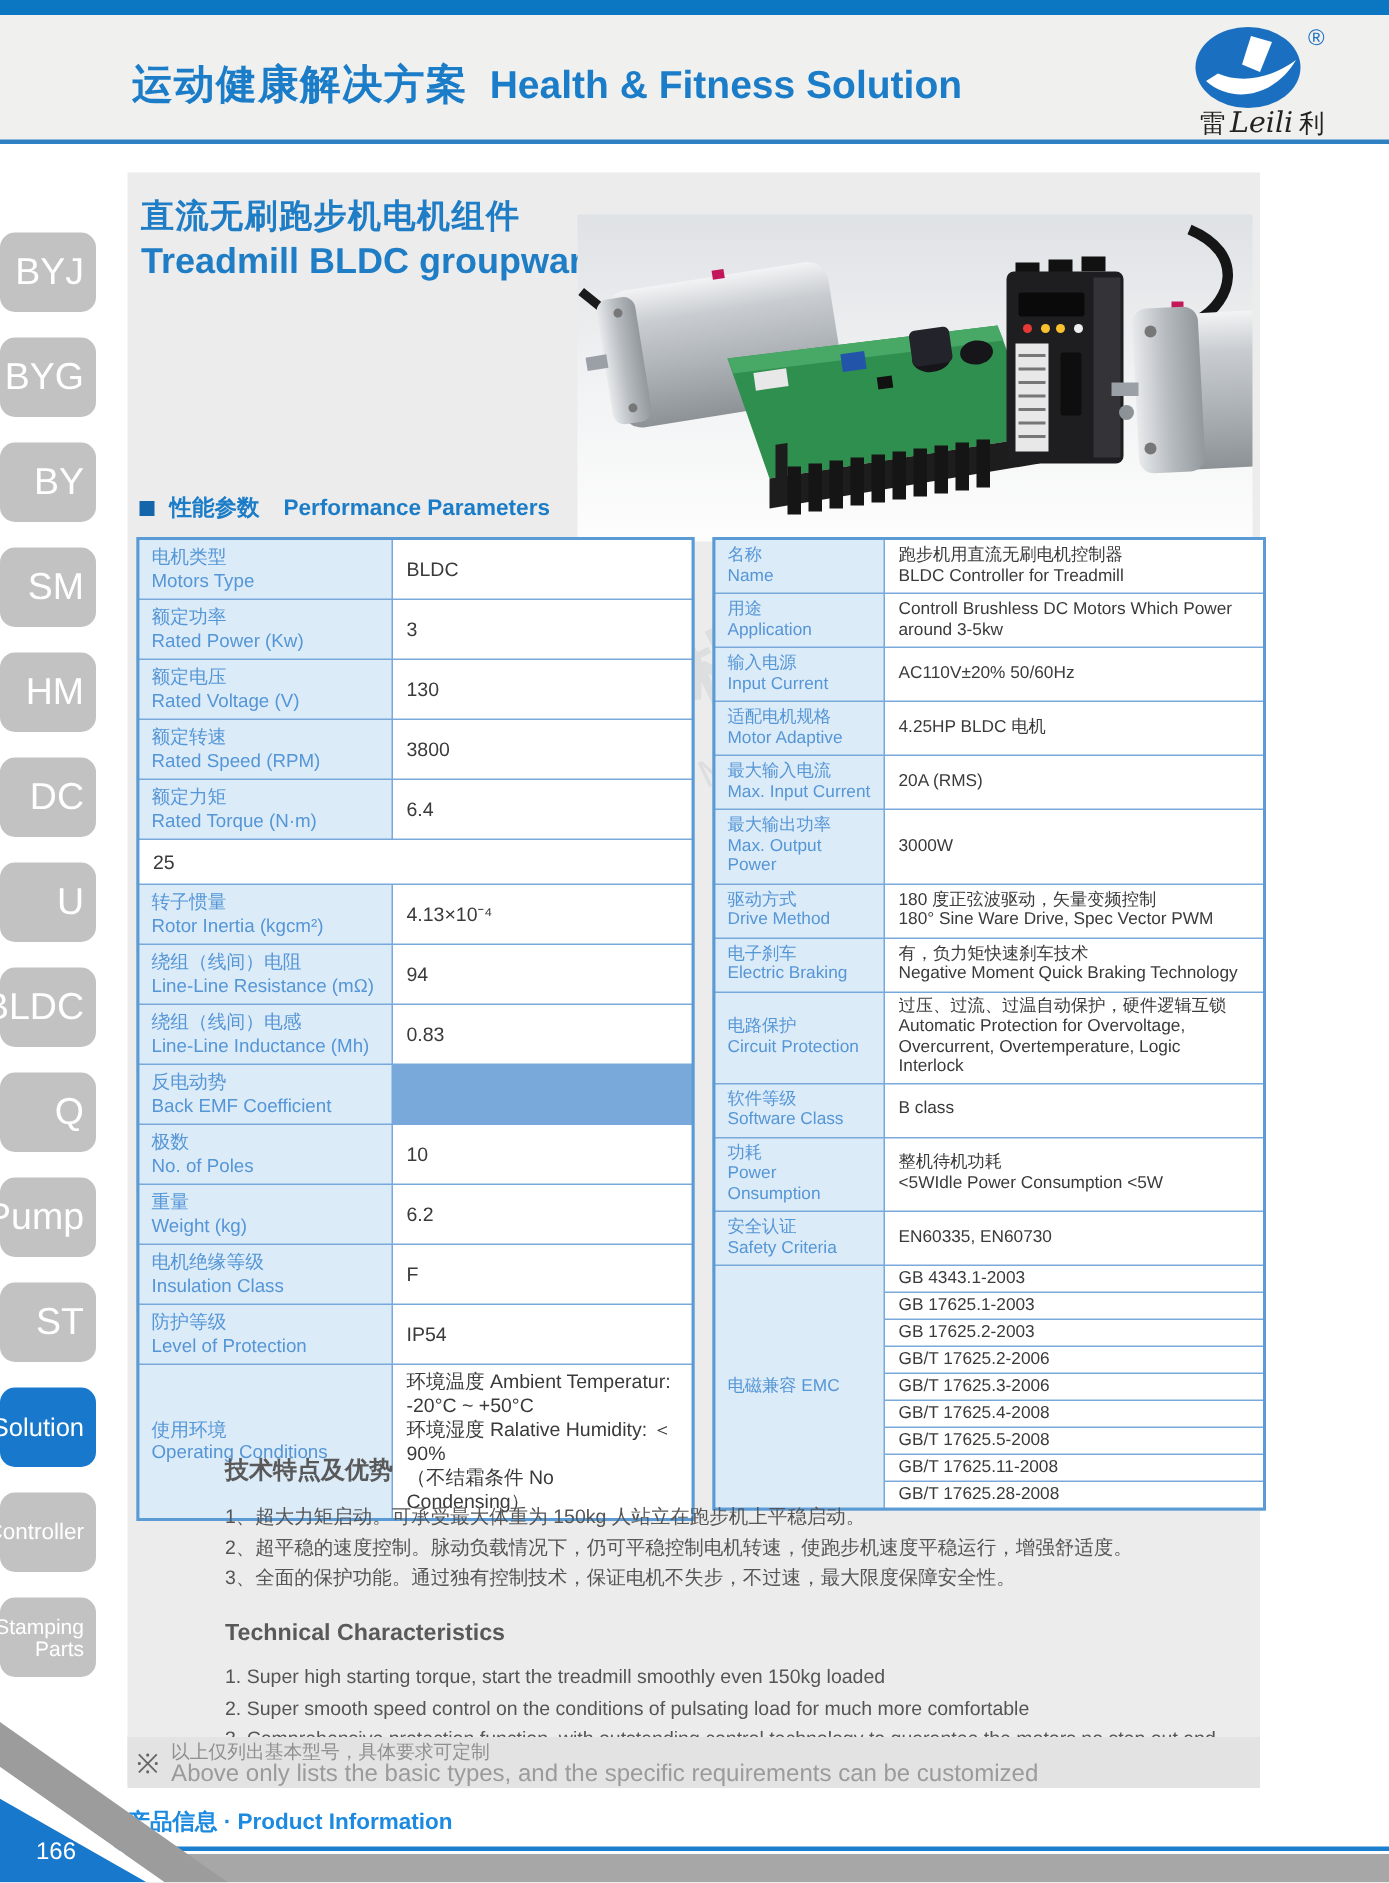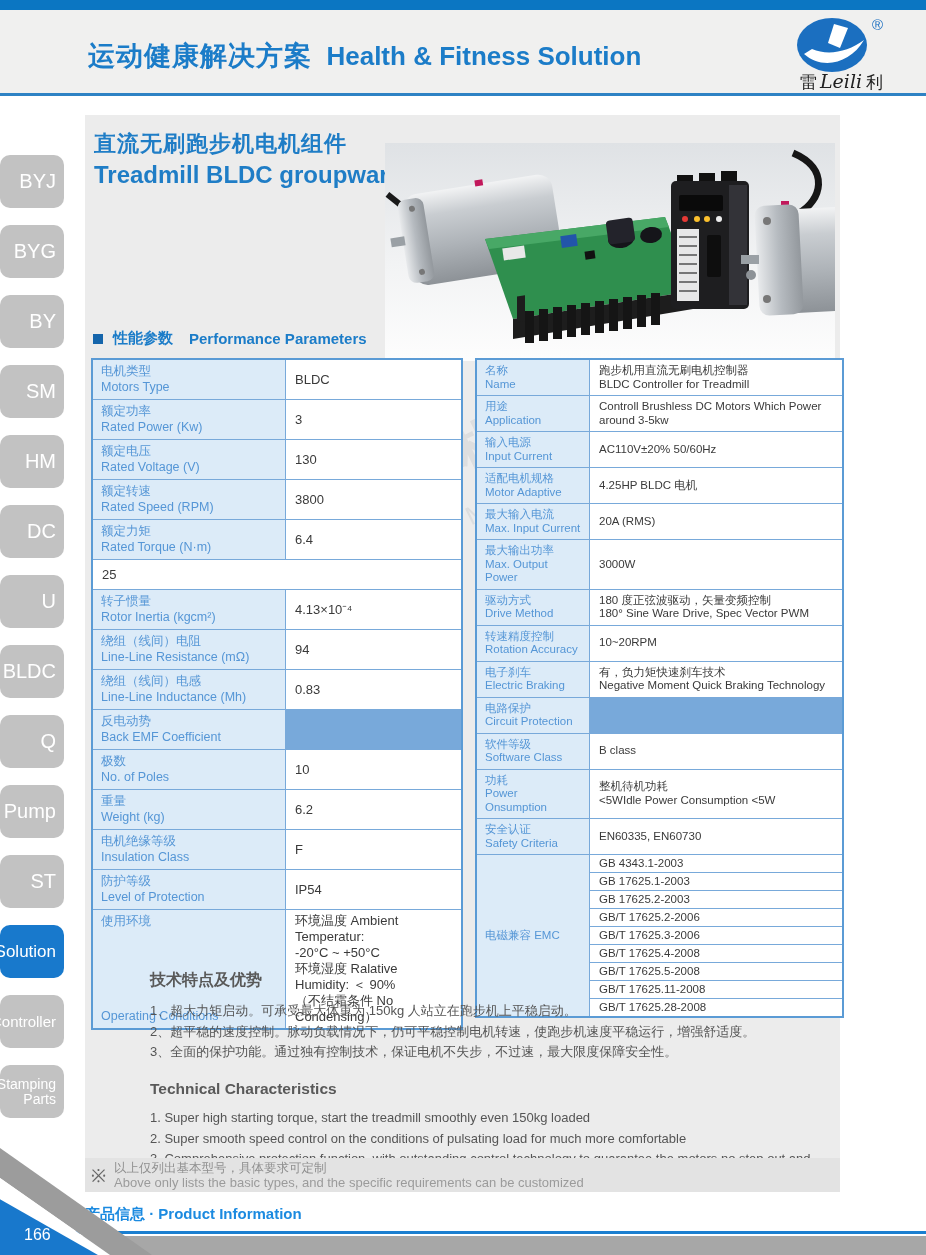--- a/index.html
+++ b/index.html
@@ -11,21 +11,21 @@
   .header{position:absolute;left:0;top:10px;width:100%;height:83px;background:#f0f0ef;border-bottom:3px solid #2e82c4;}
   .header-title{position:absolute;left:88px;top:28px;white-space:nowrap;}
   .header-title .zh{font-size:27px;font-weight:bold;color:#1b7cc8;letter-spacing:1px;}
   .header-title .en{font-size:26px;font-weight:600;color:#1b7cc8;margin-left:10px;}
   .logo{position:absolute;right:16px;top:2px;width:126px;height:86px;}
 
   
   .sidebar{position:absolute;left:0;top:155px;width:66px;}
   .tab{width:64px;height:53px;margin-bottom:17px;background:#c2c2c2;border-radius:10px;color:#fff;
        display:flex;align-items:center;justify-content:flex-end;padding-right:8px;box-sizing:border-box;
-       font-size:20px;text-align:right;line-height:1.05;}
+       font-size:25px;text-align:right;line-height:1.05;}
   .tab.small{font-size:15px;}
   .tab.tiny{font-size:14px;}
   .tab.active{background:#1879cc;font-size:17px;margin-top:16px;}
 
   
   .panel{position:absolute;left:85px;top:115px;width:755px;height:1075px;background:#ececec;}
   .prod-title{position:absolute;left:9px;top:14px;}
   .prod-title .zh{font-size:22px;font-weight:bold;color:#1f7dc6;letter-spacing:1px;}
   .prod-title .en{font-size:24px;font-weight:600;color:#1f7dc6;margin-top:2px;}
   .photo{position:absolute;left:300px;top:28px;width:450px;height:218px;
@@ -42,21 +42,21 @@
   .section-head .en{font-size:15px;font-weight:bold;color:#1b7cc8;}
 
   
   .ptable{position:absolute;top:243px;background:#78a9da;border:2px solid #5b9bd5;
           display:flex;flex-direction:column;gap:1px;}
   .ptable.left{left:6px;width:368px;}
   .ptable.right{left:390px;width:365px;}
   .t-row{display:flex;gap:1px;}
   .t-label{background:#dcebf8;color:#5596d6;padding:4px 8px;box-sizing:border-box;
            display:flex;flex-direction:column;justify-content:center;}
-  .ptable.left  .t-label{width:192px;font-size:12.5px;line-height:15.5px;justify-content:space-between;}
+  .ptable.left  .t-label{width:168px;font-size:12.5px;line-height:15.5px;}
   .ptable.right .t-label{width:112px;font-size:11.5px;line-height:13.5px;}
   .t-value{flex:1;background:#fff;color:#3a3a3a;padding:3px 9px;box-sizing:border-box;
            display:flex;flex-direction:column;justify-content:center;}
   .ptable.left  .t-value{font-size:13px;line-height:16px;min-height:29px;}
   .ptable.right .t-value{font-size:11.5px;line-height:13.5px;min-height:26px;}
   .t-sublist{flex:1;display:flex;flex-direction:column;gap:1px;}
   .t-subcell{background:#fff;color:#3a3a3a;font-size:11.5px;line-height:13px;padding:2px 9px;}
 
   
   .tech{position:absolute;left:65px;width:665px;color:#555;}
@@ -64,21 +64,21 @@
   .tech-en{top:965px;}
   .tech .hd{font-weight:bold;color:#595959;margin-bottom:10px;}
   .tech-zh .hd{font-size:16px;}
   .tech-en .hd{font-size:15.5px;}
   .tech .it{font-size:13px;line-height:20.5px;}
 
   .footnote{position:absolute;left:0px;top:1043px;width:755px;height:34px;background:#e3e3e3;
             display:flex;align-items:center;}
   .footnote .sym{font-size:18px;color:#666;margin:0 8px 0 6px;}
   .footnote .fzh{font-size:12.5px;color:#8f8f8f;line-height:15px;}
-  .footnote .fen{font-size:13px;color:#9b9b9b;line-height:13px;}
+  .footnote .fen{font-size:16px;color:#9b9b9b;line-height:13px;}
 
   
   .footer-label{position:absolute;left:85px;top:1205px;font-size:15px;font-weight:bold;color:#1b8ae0;}
   .footer-rule{position:absolute;left:60px;top:1231px;width:866px;height:3px;background:#1b7fd0;}
   .footer-bar{position:absolute;left:0;top:1236px;width:100%;height:19px;background:#a7a7a7;}
   .corner{position:absolute;left:0;top:1140px;width:180px;height:115px;}
   .pagenum{position:absolute;left:24px;top:1226px;font-size:16px;color:#fff;z-index:5;}
 </style>
 </head>
 <body>
@@ -450,41 +450,37 @@
             <div>驱动方式</div>
             <div>Drive Method</div>
           </div>
           <div class="t-value">
             <div>180 度正弦波驱动，矢量变频控制</div>
             <div>180° Sine Ware Drive, Spec Vector PWM</div>
           </div>
         </div>
         <div class="t-row">
           <div class="t-label">
-            <div>转速精度控制</div>
-            <div>Rotation Accuracy</div>
-          </div>
-          <div class="t-value">
-            <div>10~20RPM</div>
-          </div>
-        </div>
-        <div class="t-row">
-          <div class="t-label">
             <div>电子刹车</div>
             <div>Electric Braking</div>
           </div>
           <div class="t-value">
             <div>有，负力矩快速刹车技术</div>
             <div>Negative Moment Quick Braking Technology</div>
           </div>
         </div>
         <div class="t-row">
           <div class="t-label">
             <div>电路保护</div>
             <div>Circuit Protection</div>
+          </div>
+          <div class="t-value">
+            <div>过压、过流、过温自动保护，硬件逻辑互锁</div>
+            <div>Automatic Protection for Overvoltage,</div>
+            <div>Overcurrent, Overtemperature, Logic Interlock</div>
           </div>
         </div>
         <div class="t-row">
           <div class="t-label">
             <div>软件等级</div>
             <div>Software Class</div>
           </div>
           <div class="t-value">
             <div>B class</div>
           </div>

